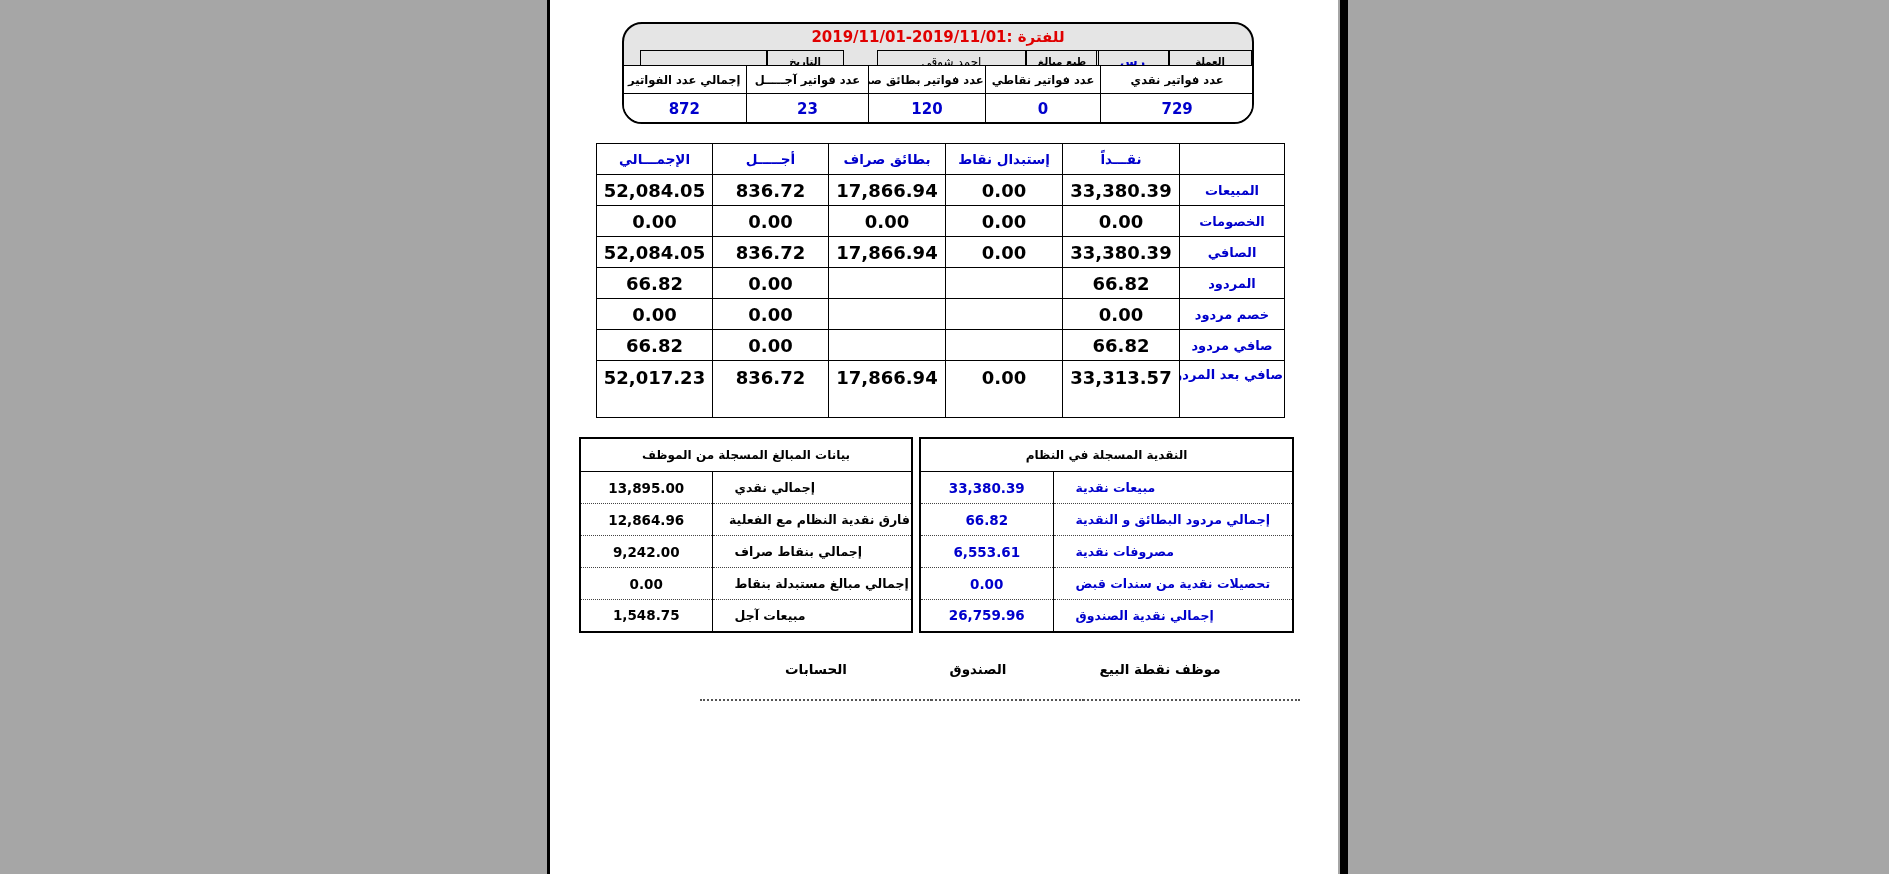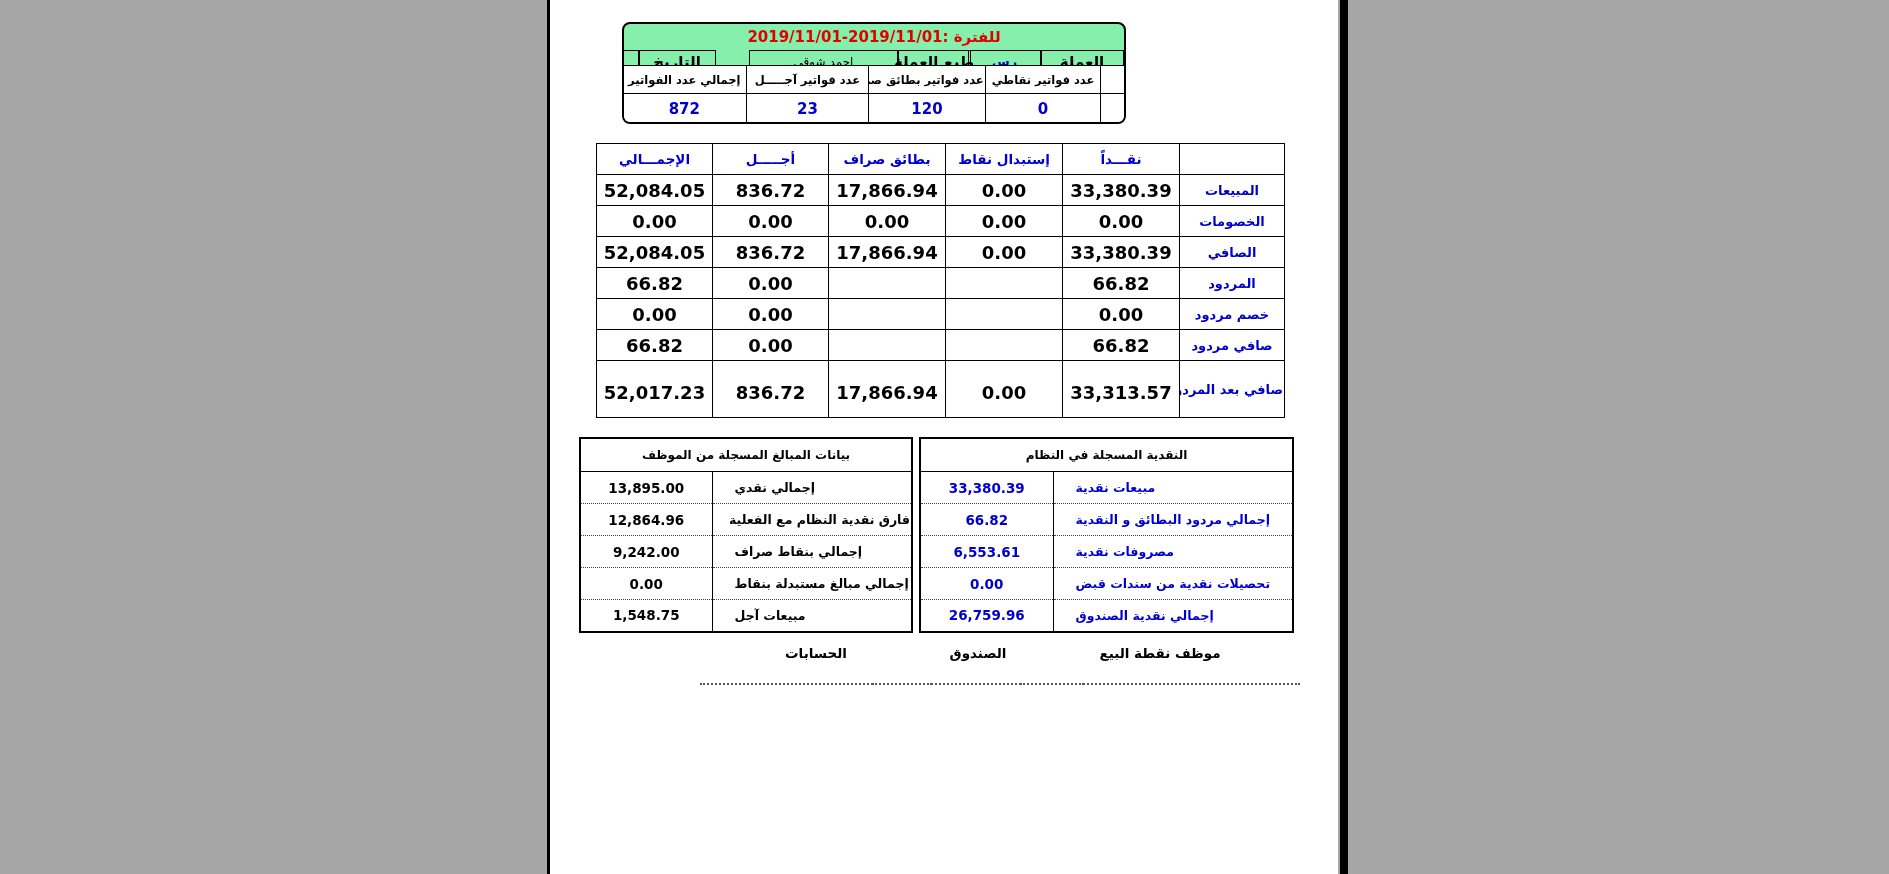--- a/index.html
+++ b/index.html
@@ -9,32 +9,32 @@
     font-family:"DejaVu Sans","Liberation Sans",sans-serif;
   }
   .page{
     position:absolute;left:547px;top:0;width:791px;height:874px;
     background:#ffffff;border-left:3px solid #000;box-sizing:border-box;
   }
   .end-bar{position:absolute;left:1340px;top:0;width:8px;height:874px;background:#000;}
 
   
   .hdr-frame{
-    position:absolute;left:72px;top:22px;width:504px;height:102px;
-    border:2px solid #000;border-radius:8px;box-sizing:border-box;overflow:hidden;
-    background:#86efac;
+    position:absolute;left:72px;top:22px;width:632px;height:102px;
+    border:2px solid #000;border-radius:20px;box-sizing:border-box;overflow:hidden;
+    background:#e5e5e5;
   }
   .hdr-title{
     position:absolute;top:4px;left:0;width:100%;text-align:center;direction:rtl;
     color:#e00000;font-weight:bold;font-size:15px;letter-spacing:0px;
   }
   .fgroup{position:absolute;top:26px;height:23px;display:flex;direction:rtl;box-sizing:border-box;}
   .fcell{box-sizing:border-box;border:1.5px solid #000;height:23px;display:flex;align-items:center;justify-content:center;direction:rtl;white-space:nowrap;}
   .fcell+.fcell{margin-right:-1.5px;}
-  .flabel{font-weight:bold;font-size:15px;color:#000;padding:0 3px;}
+  .flabel{font-weight:bold;font-size:10px;color:#000;padding:0 3px;}
   .fvalue{font-size:12px;color:#000;padding:0 4px;}
   .fvalue.blue{color:#0000cc;font-weight:bold;font-size:13px;}
   .g-date{right:408px;}
   .g-printed{right:153px;}
   .g-currency{right:0px;}
 
   table.counts{
     position:absolute;left:-2px;bottom:-2px;width:632px;table-layout:fixed;
     border-collapse:collapse;direction:rtl;background:#fff;
   }
@@ -46,21 +46,21 @@
   table.summary{
     position:absolute;left:46px;top:143px;width:688px;table-layout:fixed;
     border-collapse:collapse;direction:rtl;
   }
   table.summary td{border:1.5px solid #000;text-align:center;vertical-align:middle;overflow:hidden;}
   table.summary td.h{height:25px;color:#0000cc;font-weight:bold;font-size:13.5px;white-space:nowrap;}
   table.summary td.rl{color:#0000cc;font-weight:bold;font-size:13px;white-space:nowrap;padding:0 1px;}
   table.summary td.v{color:#000;font-weight:bold;font-size:18px;}
   table.summary tr.r{height:31px;}
   table.summary tr.last{height:57px;}
-  table.summary tr.last td{vertical-align:top;padding-top:21px;margin-left:26px;}
+  table.summary tr.last td{vertical-align:top;padding-top:6px;margin-left:26px;}
 
   
   table.btm{
     position:absolute;top:437px;table-layout:fixed;border-collapse:collapse;direction:rtl;
     border:2px solid #000;
   }
   table.btm td.title{
     border-bottom:1.5px solid #000;text-align:center;font-weight:bold;font-size:12px;color:#000;
     height:30px;white-space:nowrap;overflow:hidden;
   }
@@ -68,42 +68,42 @@
   table.btm tr.dr + tr.dr td{border-top:1.5px dotted #444;}
   table.btm td.lbl{border-left:1.5px solid #000;text-align:left;direction:rtl;padding-left:22px;
     font-weight:bold;font-size:12.5px;white-space:nowrap;overflow:hidden;}
   table.btm td.val{text-align:center;font-weight:bold;font-size:13.5px;}
   table.emp{left:29px;width:332px;}
   table.emp td.lbl,table.emp td.val{color:#000;}
   table.sys{left:369px;width:373px;}
   table.sys td.lbl,table.sys td.val{color:#0000cc;}
 
   
-  .sig{position:absolute;top:645px;text-align:center;}
+  .sig{position:absolute;top:661px;text-align:center;}
   .sig .slabel{font-weight:bold;font-size:13.5px;color:#000;direction:rtl;white-space:nowrap;}
   .sig .sline{margin-top:22px;border-bottom:2px dotted #555;height:0;}
   .sig-accounts{left:150px;width:232px;}
   .sig-cashbox{left:322px;width:212px;}
   .sig-pos{left:470px;width:280px;}
 </style>
 </head>
 <body>
 
 <div class="page">
 
   <div class="hdr-frame">
     <div class="hdr-title">للفترة  :2019/11/01-2019/11/01</div>
 
     <div class="fgroup g-currency">
       <div class="fcell flabel" style="width:84px;">العملة</div>
       <div class="fcell fvalue blue" style="width:74px;">رس</div>
     </div>
 
     <div class="fgroup g-printed">
-      <div class="fcell flabel" style="width:74px;">طبع العملة</div>
+      <div class="fcell flabel" style="width:74px;">طبع مبالغ</div>
       <div class="fcell fvalue" style="width:150px;">احمد شوقي</div>
     </div>
 
     <div class="fgroup g-date">
       <div class="fcell flabel" style="width:78px;">التاريخ</div>
       <div class="fcell fvalue" style="width:128px;"></div>
     </div>
 
     <table class="counts">
       <colgroup>

